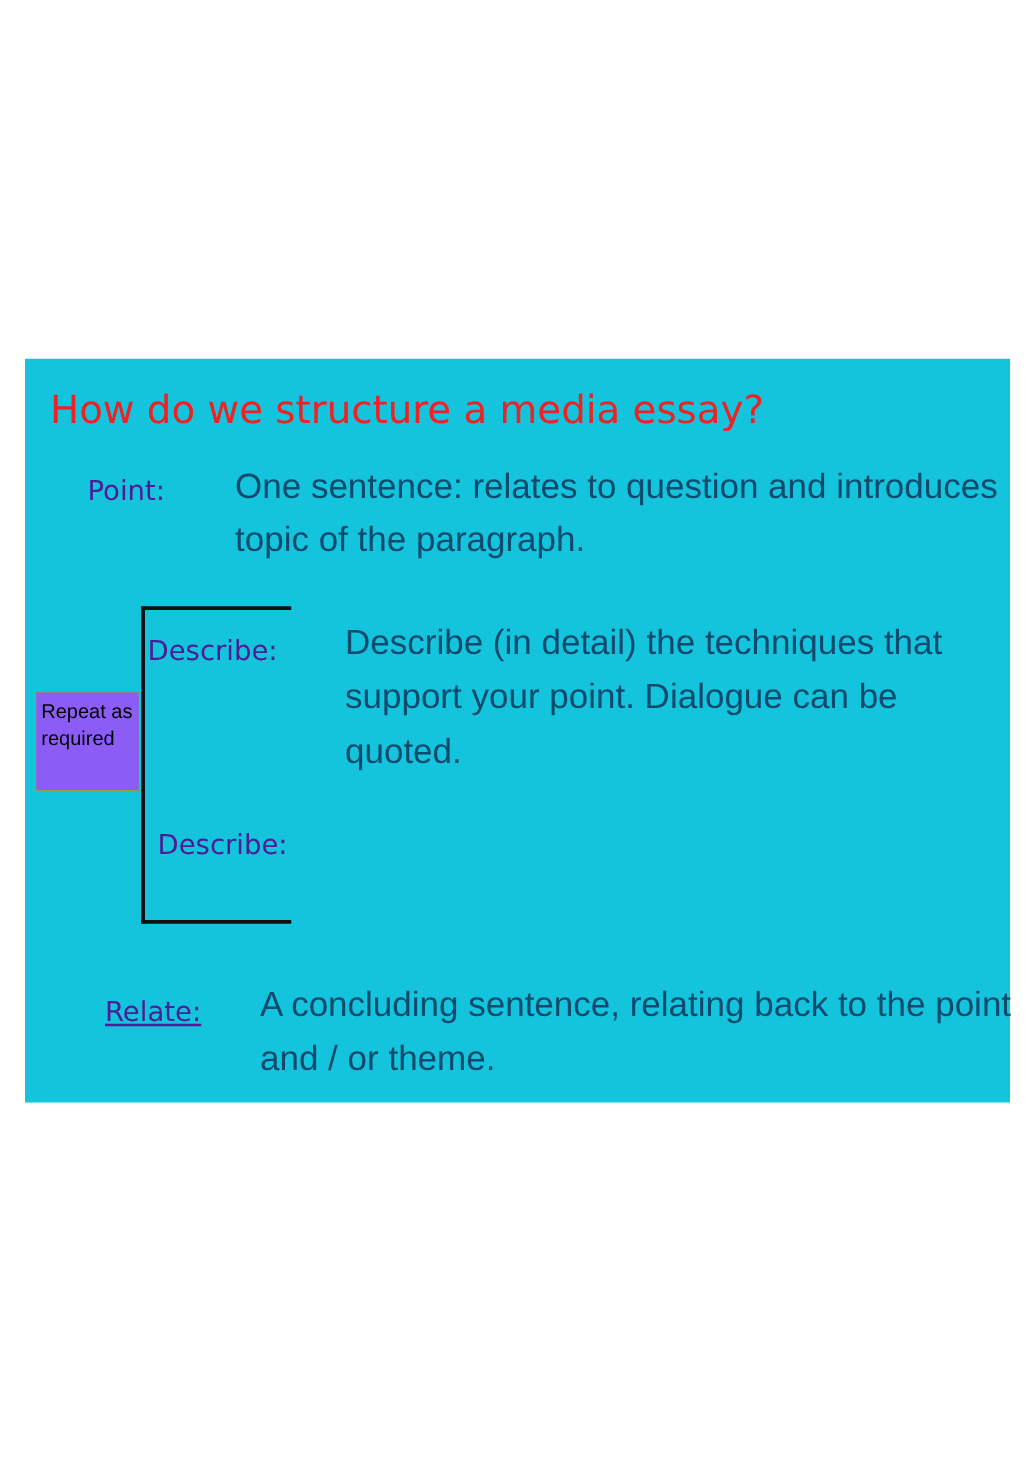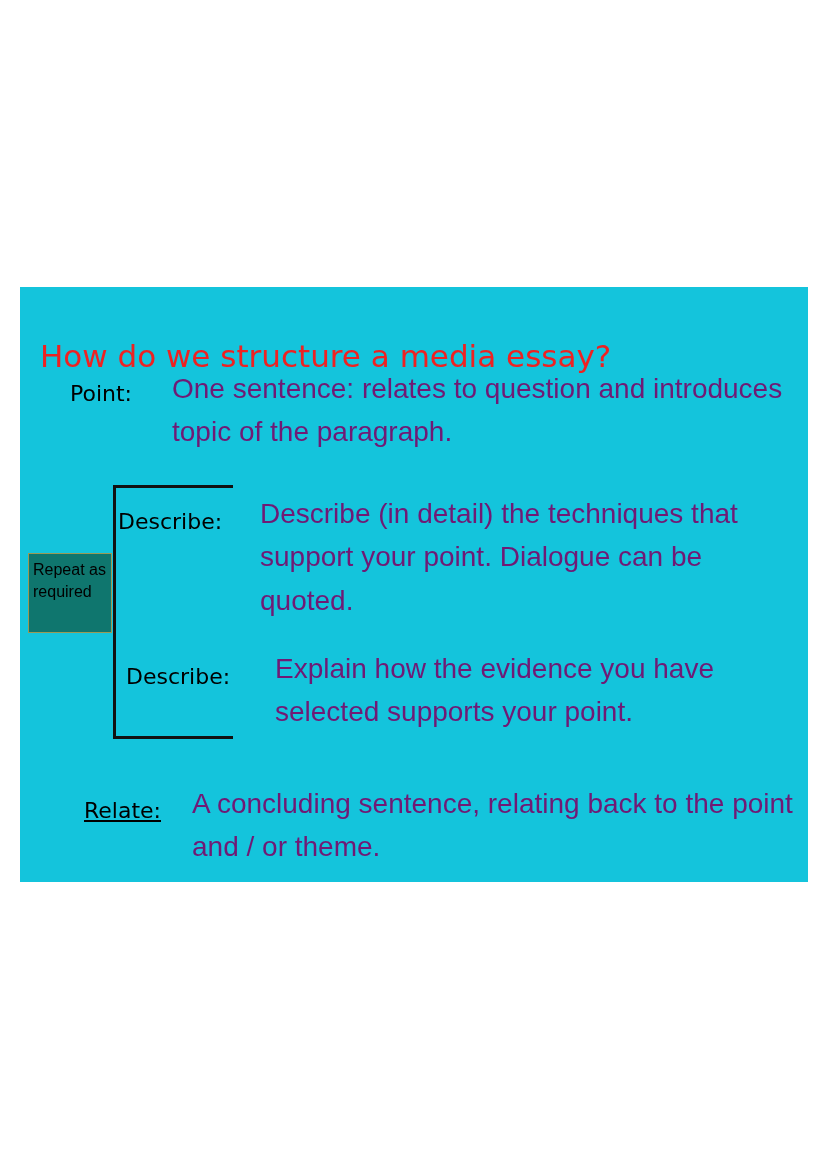--- a/index.html
+++ b/index.html
@@ -26,38 +26,38 @@
   }
 
   .slide-title {
     position: absolute;
     left: 20px;
     top: 23px;
     font-size: 31px;
     color: #ee2222;
     font-family: "DejaVu Sans", sans-serif;
     white-space: nowrap;
-    margin-top: 28px;
   }
 
   
   .label {
     position: absolute;
     font-family: "DejaVu Sans", sans-serif;
-    color: #000000;
+    color: #4c1d95;
     font-size: 22px;
     white-space: nowrap;
   }
 
   .body-text {
     position: absolute;
     font-family: "Liberation Sans", sans-serif;
-    color: #701a75;
+    color: #0c4a6e;
     font-size: 28px;
     line-height: 1.55;
+    margin-left: 16px;
   }
 
   
   .label-point  { left: 50px;  top: 94px; }
   .text-point   { left: 152px; top: 80px; width: 620px; }
 
   
   .label-evidence { left: 98px;  top: 222px; }
   .text-evidence  { left: 240px; top: 205px; width: 530px; }
 
@@ -83,21 +83,21 @@
     box-sizing: border-box;
   }
 
   
   .sticky {
     position: absolute;
     left: 8px;
     top: 266px;
     width: 84px;
     height: 80px;
-    background: #0f766e;
+    background: #8b5cf6;
     border: 1px solid #9a9a55;
     box-sizing: border-box;
     padding: 5px 4px 0 4px;
     font-family: "Liberation Sans", sans-serif;
     font-size: 16px;
     line-height: 1.35;
     color: #000000;
   }
 </style>
 </head>
@@ -109,20 +109,19 @@
 
   <div class="bracket"></div>
 
   <div class="label label-point">Point:</div>
   <div class="body-text text-point">One sentence: relates to question and introduces topic of the paragraph.</div>
 
   <div class="label label-evidence">Describe:</div>
   <div class="body-text text-evidence">Describe (in detail) the techniques that support your point. Dialogue can be quoted.</div>
 
   <div class="label label-evaluate">Describe:</div>
-  <div class="body-text text-evaluate">Explain how the evidence you have selected supports your point.</div>
 
   <div class="label label-relate">Relate:</div>
   <div class="body-text text-relate">A concluding sentence, relating back to the point and / or theme.</div>
 
   <div class="sticky">Repeat as required</div>
 
 </div>
 
 </body></html>

